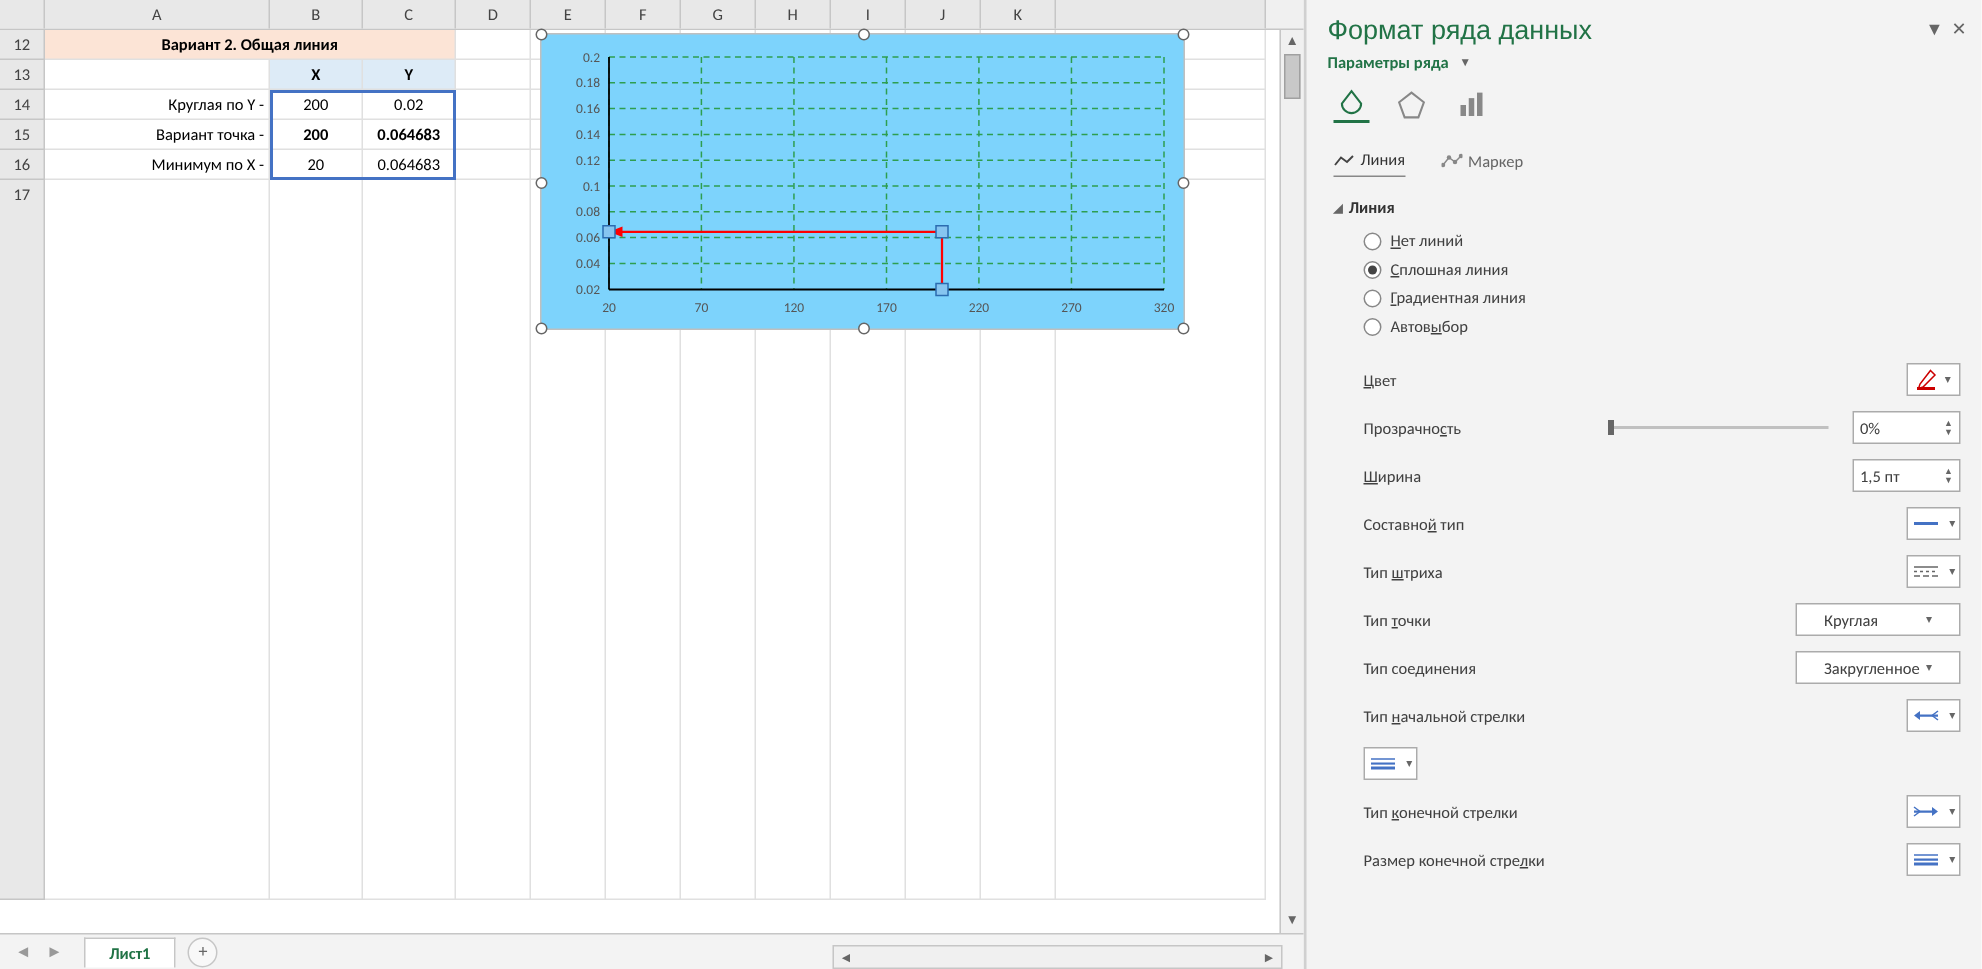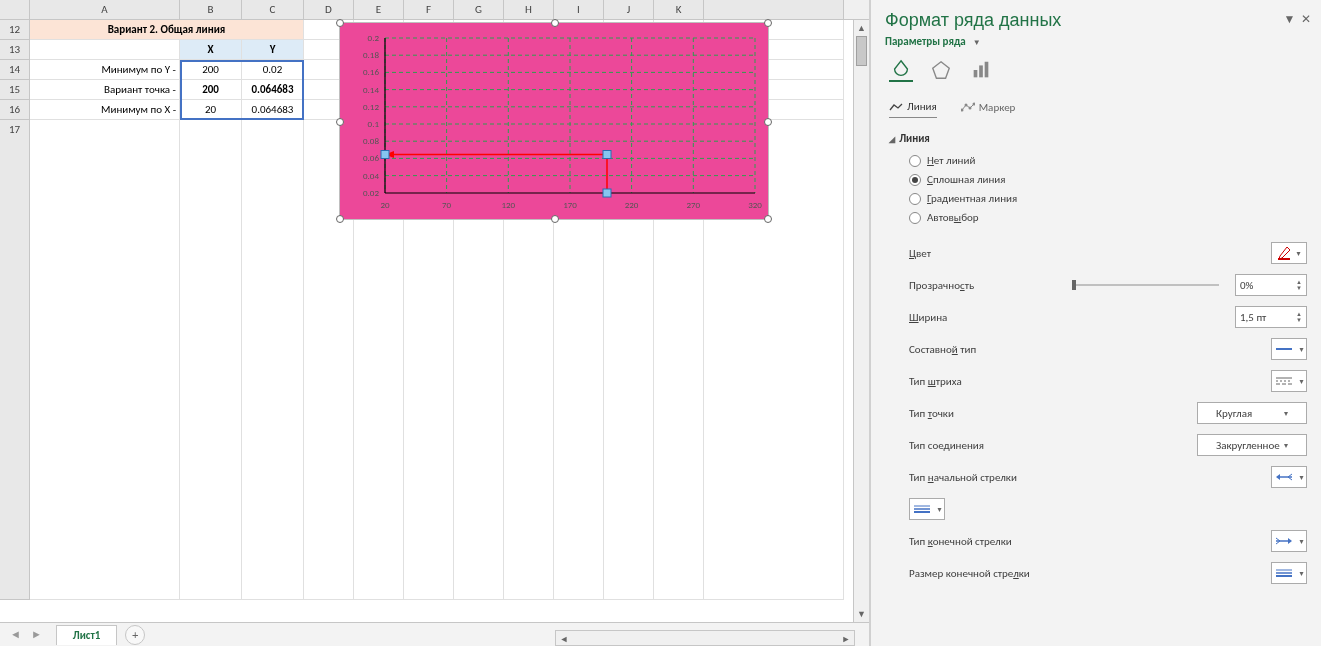--- a/index.html
+++ b/index.html
@@ -68,25 +68,25 @@
 .num-cell { text-align: center; background:#fff; }
 .num-bold { font-weight: bold; }
 .sel-range {
   position: absolute;
   border: 2px solid #4472c4;
   pointer-events: none;
 }
 .row-header-tall { height: 480px; border-bottom:1px solid #c6c6c6; }
 .chart-container {
   position: absolute;
-  left: 339px;
+  left: 360px;
   top: 22px;
   width: 430px;
   height: 198px;
-  background: #ec4899;
+  background: #7dd3fc;
   border: 1px solid #bfbfbf;
 }
 .chart-handles .h {
   position:absolute; width:8px; height:8px; border:1px solid #666; background:#fff; border-radius:50%;
 }
 .sidebar {
   flex:1;
   background: #f3f3f3;
   border-left: 1px solid #d0d0d0;
   padding: 10px 14px 0 14px;
@@ -185,21 +185,21 @@
         <div class="cell w-E"></div>
         <div class="cell w-F"></div>
         <div class="cell w-G"></div>
         <div class="cell w-H"></div>
         <div class="cell w-I"></div>
         <div class="cell w-J"></div>
         <div class="cell w-K"></div>
         <div class="cell w-spacer"></div>
       </div>
       <div class="row">
-        <div class="cell w-A label-cell">Минимум по Y -</div>
+        <div class="cell w-A label-cell">Круглая по Y -</div>
         <div class="cell w-B num-cell">200</div>
         <div class="cell w-C num-cell">0.02</div>
         <div class="cell w-D"></div>
         <div class="cell w-E"></div>
         <div class="cell w-F"></div>
         <div class="cell w-G"></div>
         <div class="cell w-H"></div>
         <div class="cell w-I"></div>
         <div class="cell w-J"></div>
         <div class="cell w-K"></div>

